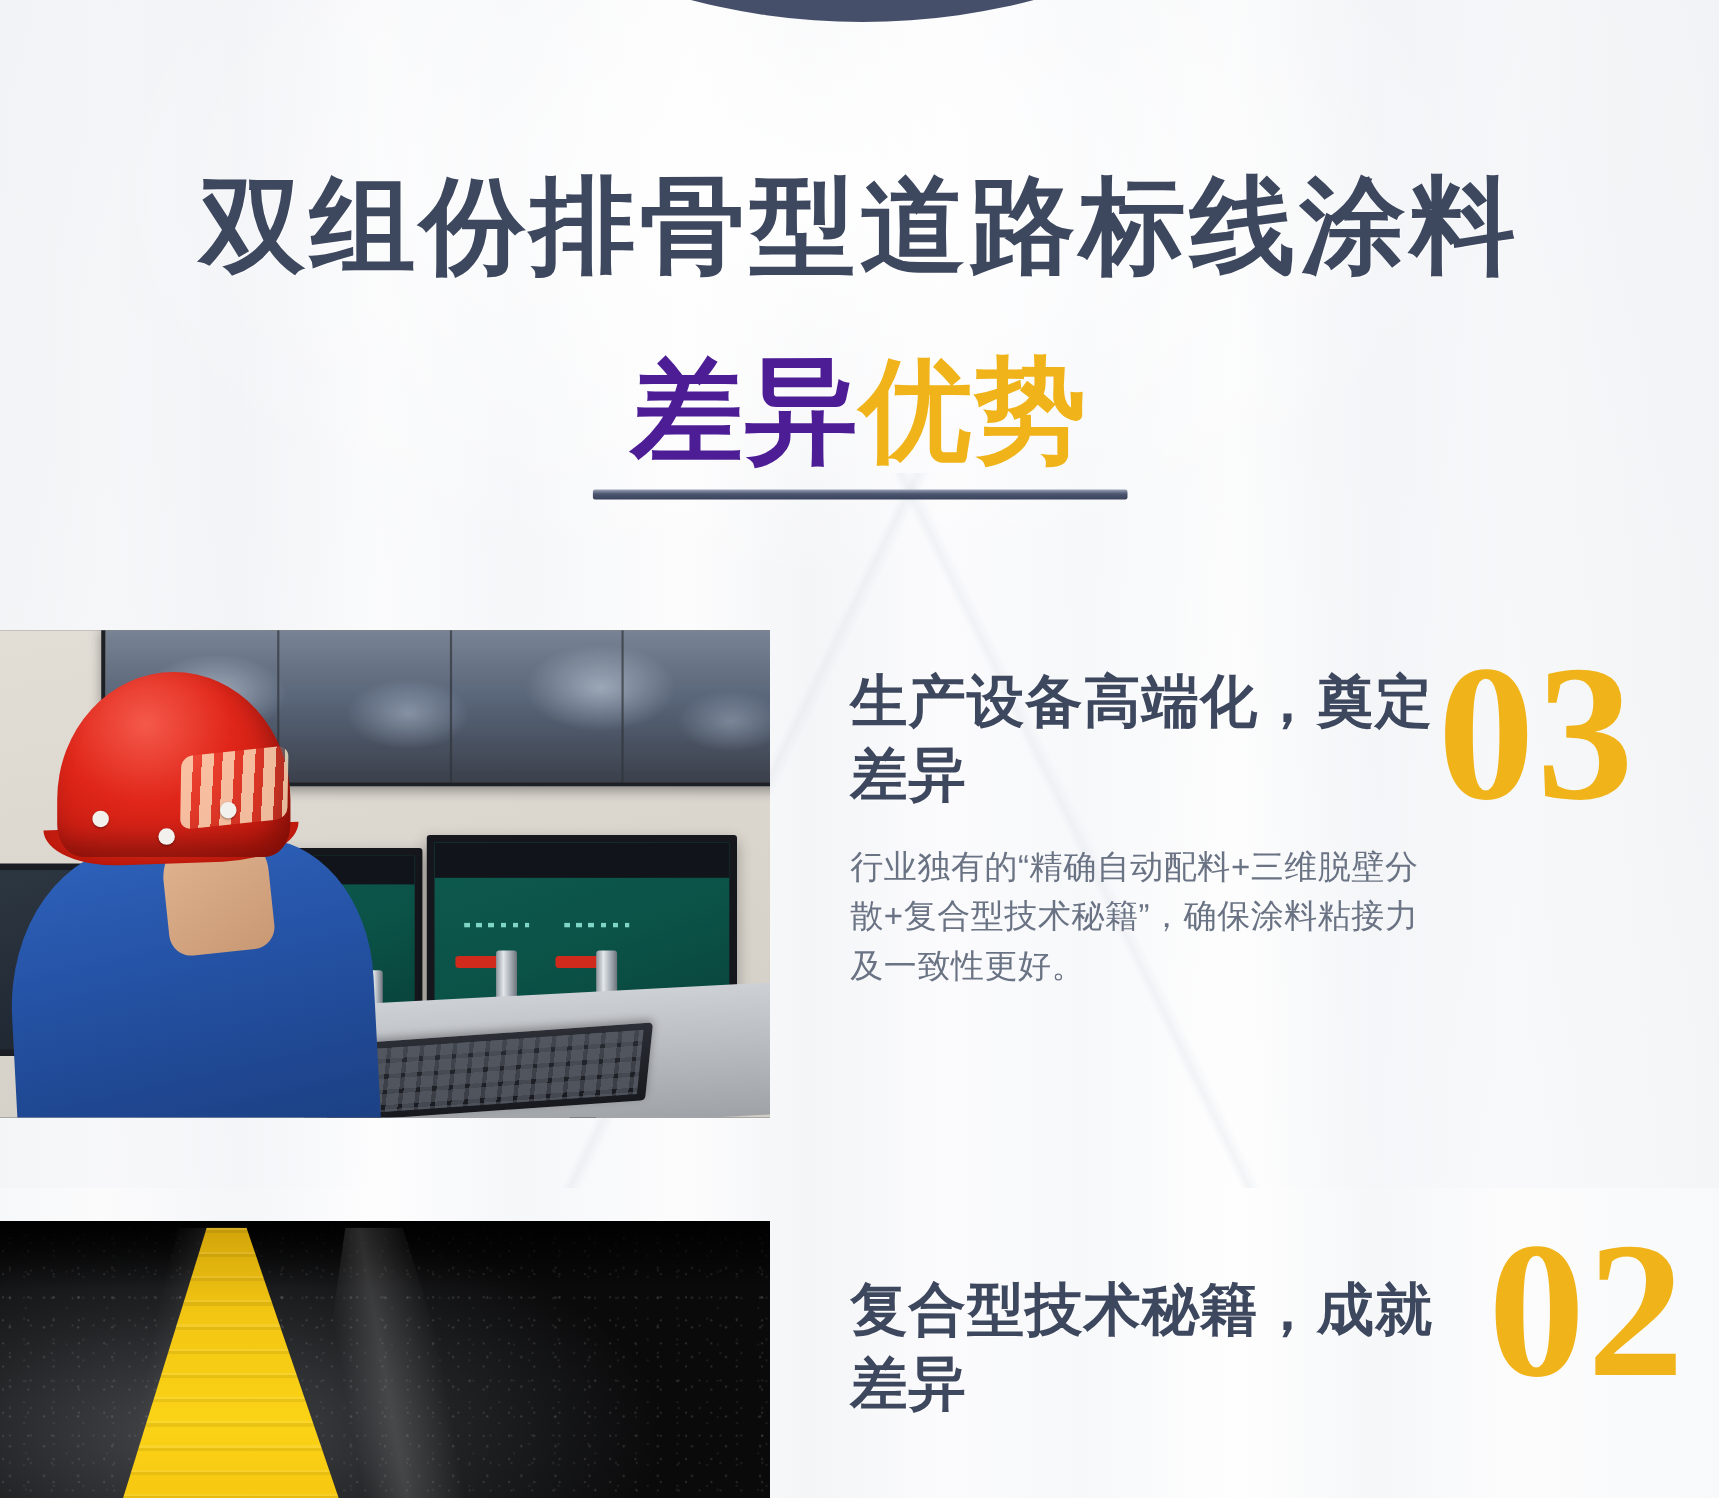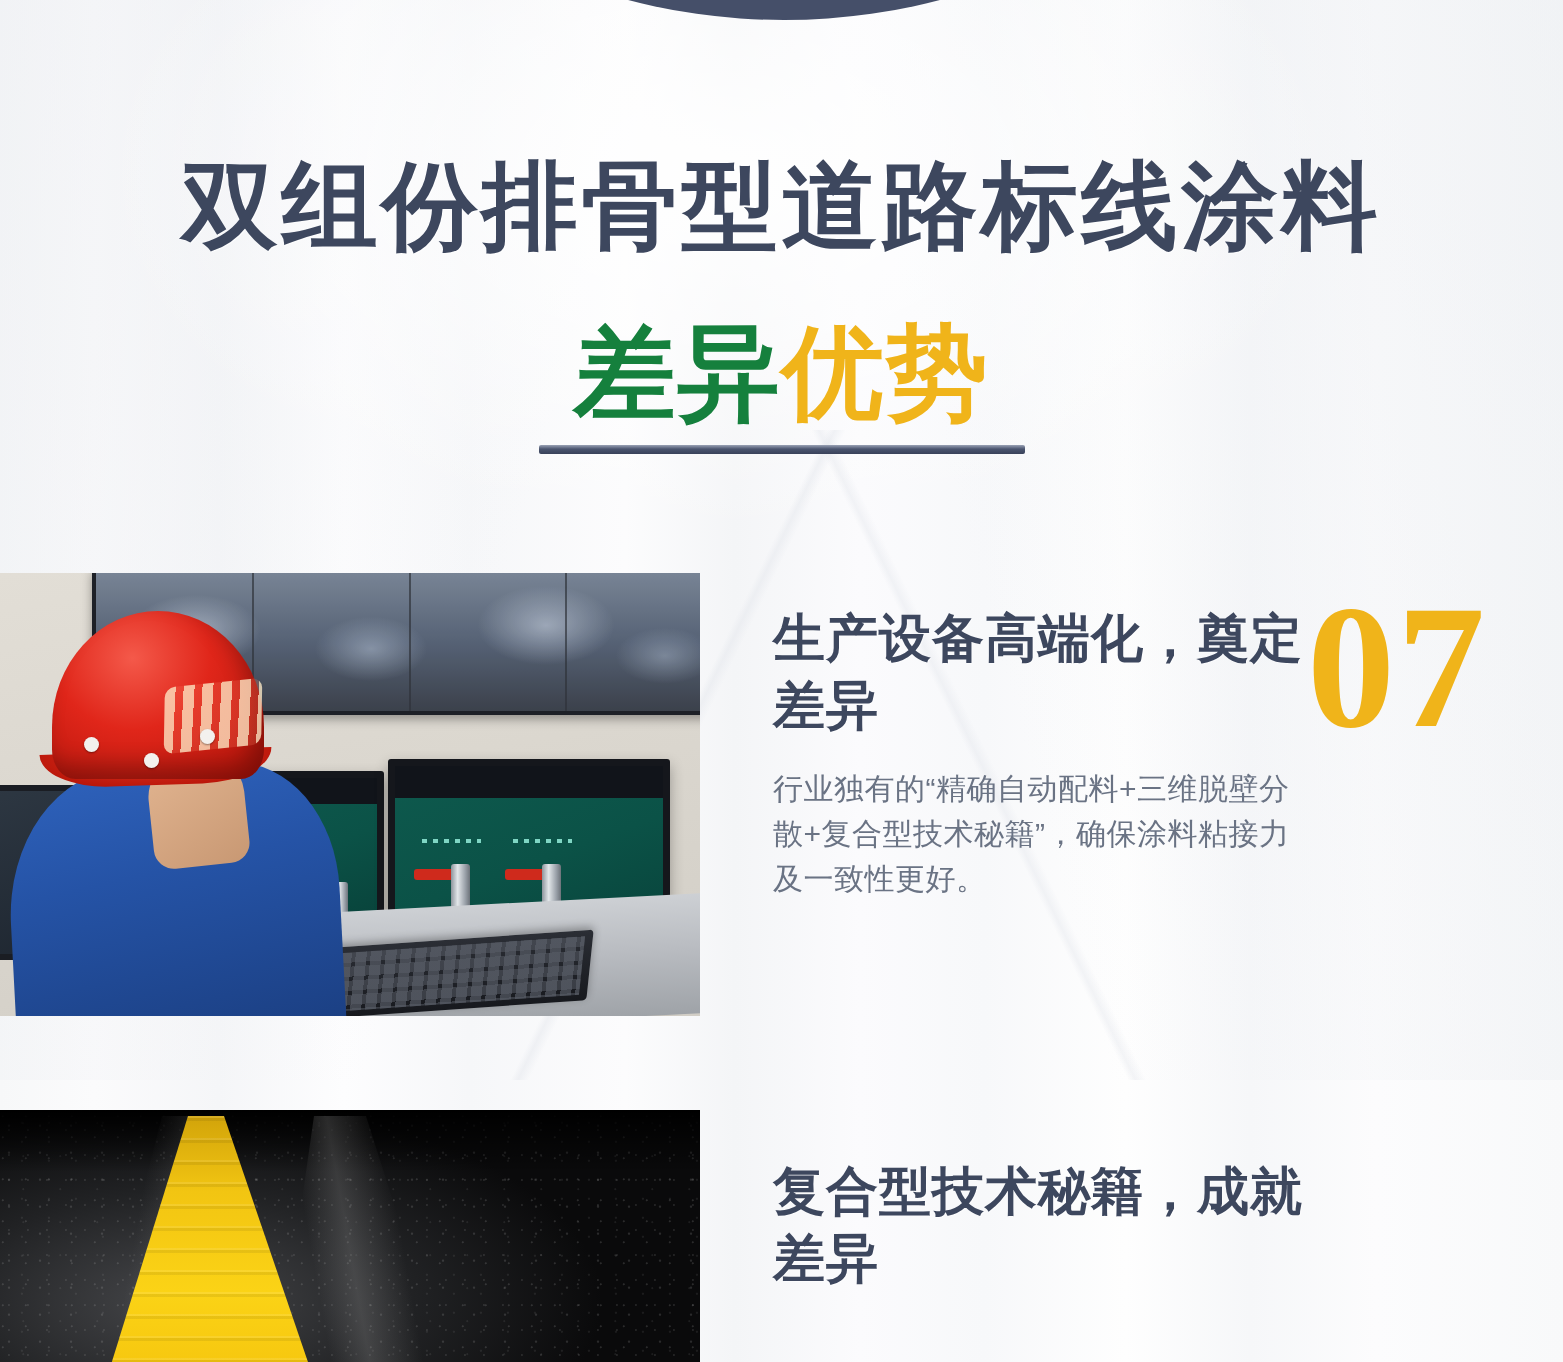--- a/index.html
+++ b/index.html
@@ -100,21 +100,21 @@
     text-align: center;
   }
   .sub-title {
     display: inline-block;
     font-size: 102px;
     line-height: 1.05;
     font-weight: bold;
     letter-spacing: 2px;
     white-space: nowrap;
   }
-  .sub-dark { color: #15803d; }
+  .sub-dark { color: #4c1d95; }
   .sub-gold { color: #f0b41a; }
   .sub-rule {
     display: block;
     width: 486px;
     height: 9px;
     margin: 18px auto 0;
     background: linear-gradient(180deg, #9aa2b5 0%, #4b556f 45%, #39425a 100%);
     border-radius: 2px;
   }
 
@@ -434,36 +434,37 @@
           <div class="ctrl-helm-rivet" style="left:32px;top:126px"></div>
           <div class="ctrl-helm-rivet" style="left:92px;top:142px"></div>
           <div class="ctrl-helm-rivet" style="left:148px;top:118px"></div>
         </div>
       </div>
     </div>
 
     <div class="feature-text">
       <div class="feature-heading">生产设备高端化，奠定差异</div>
       <div class="feature-body">行业独有的“精确自动配料+三维脱壁分散+复合型技术秘籍”，确保涂料粘接力及一致性更好。</div>
-      <div class="feature-number">07</div>
+      <div class="feature-number">03</div>
     </div>
   </div>
 
   <div class="feature" id="feature-2">
 
     <div class="feature-photo">
       <div class="photo-road">
         <div class="road-asphalt"></div>
         <div class="road-shadow-top"></div>
         <div class="road-edge left"></div>
         <div class="road-edge right"></div>
         <div class="road-line-wide"></div>
         <div class="road-line-texture"></div>
       </div>
     </div>
 
     <div class="feature-text">
       <div class="feature-heading">复合型技术秘籍，成就差异</div>
       <div class="feature-body"></div>
+      <div class="feature-number">02</div>
     </div>
   </div>
 
 </div>
 
 </body></html>

